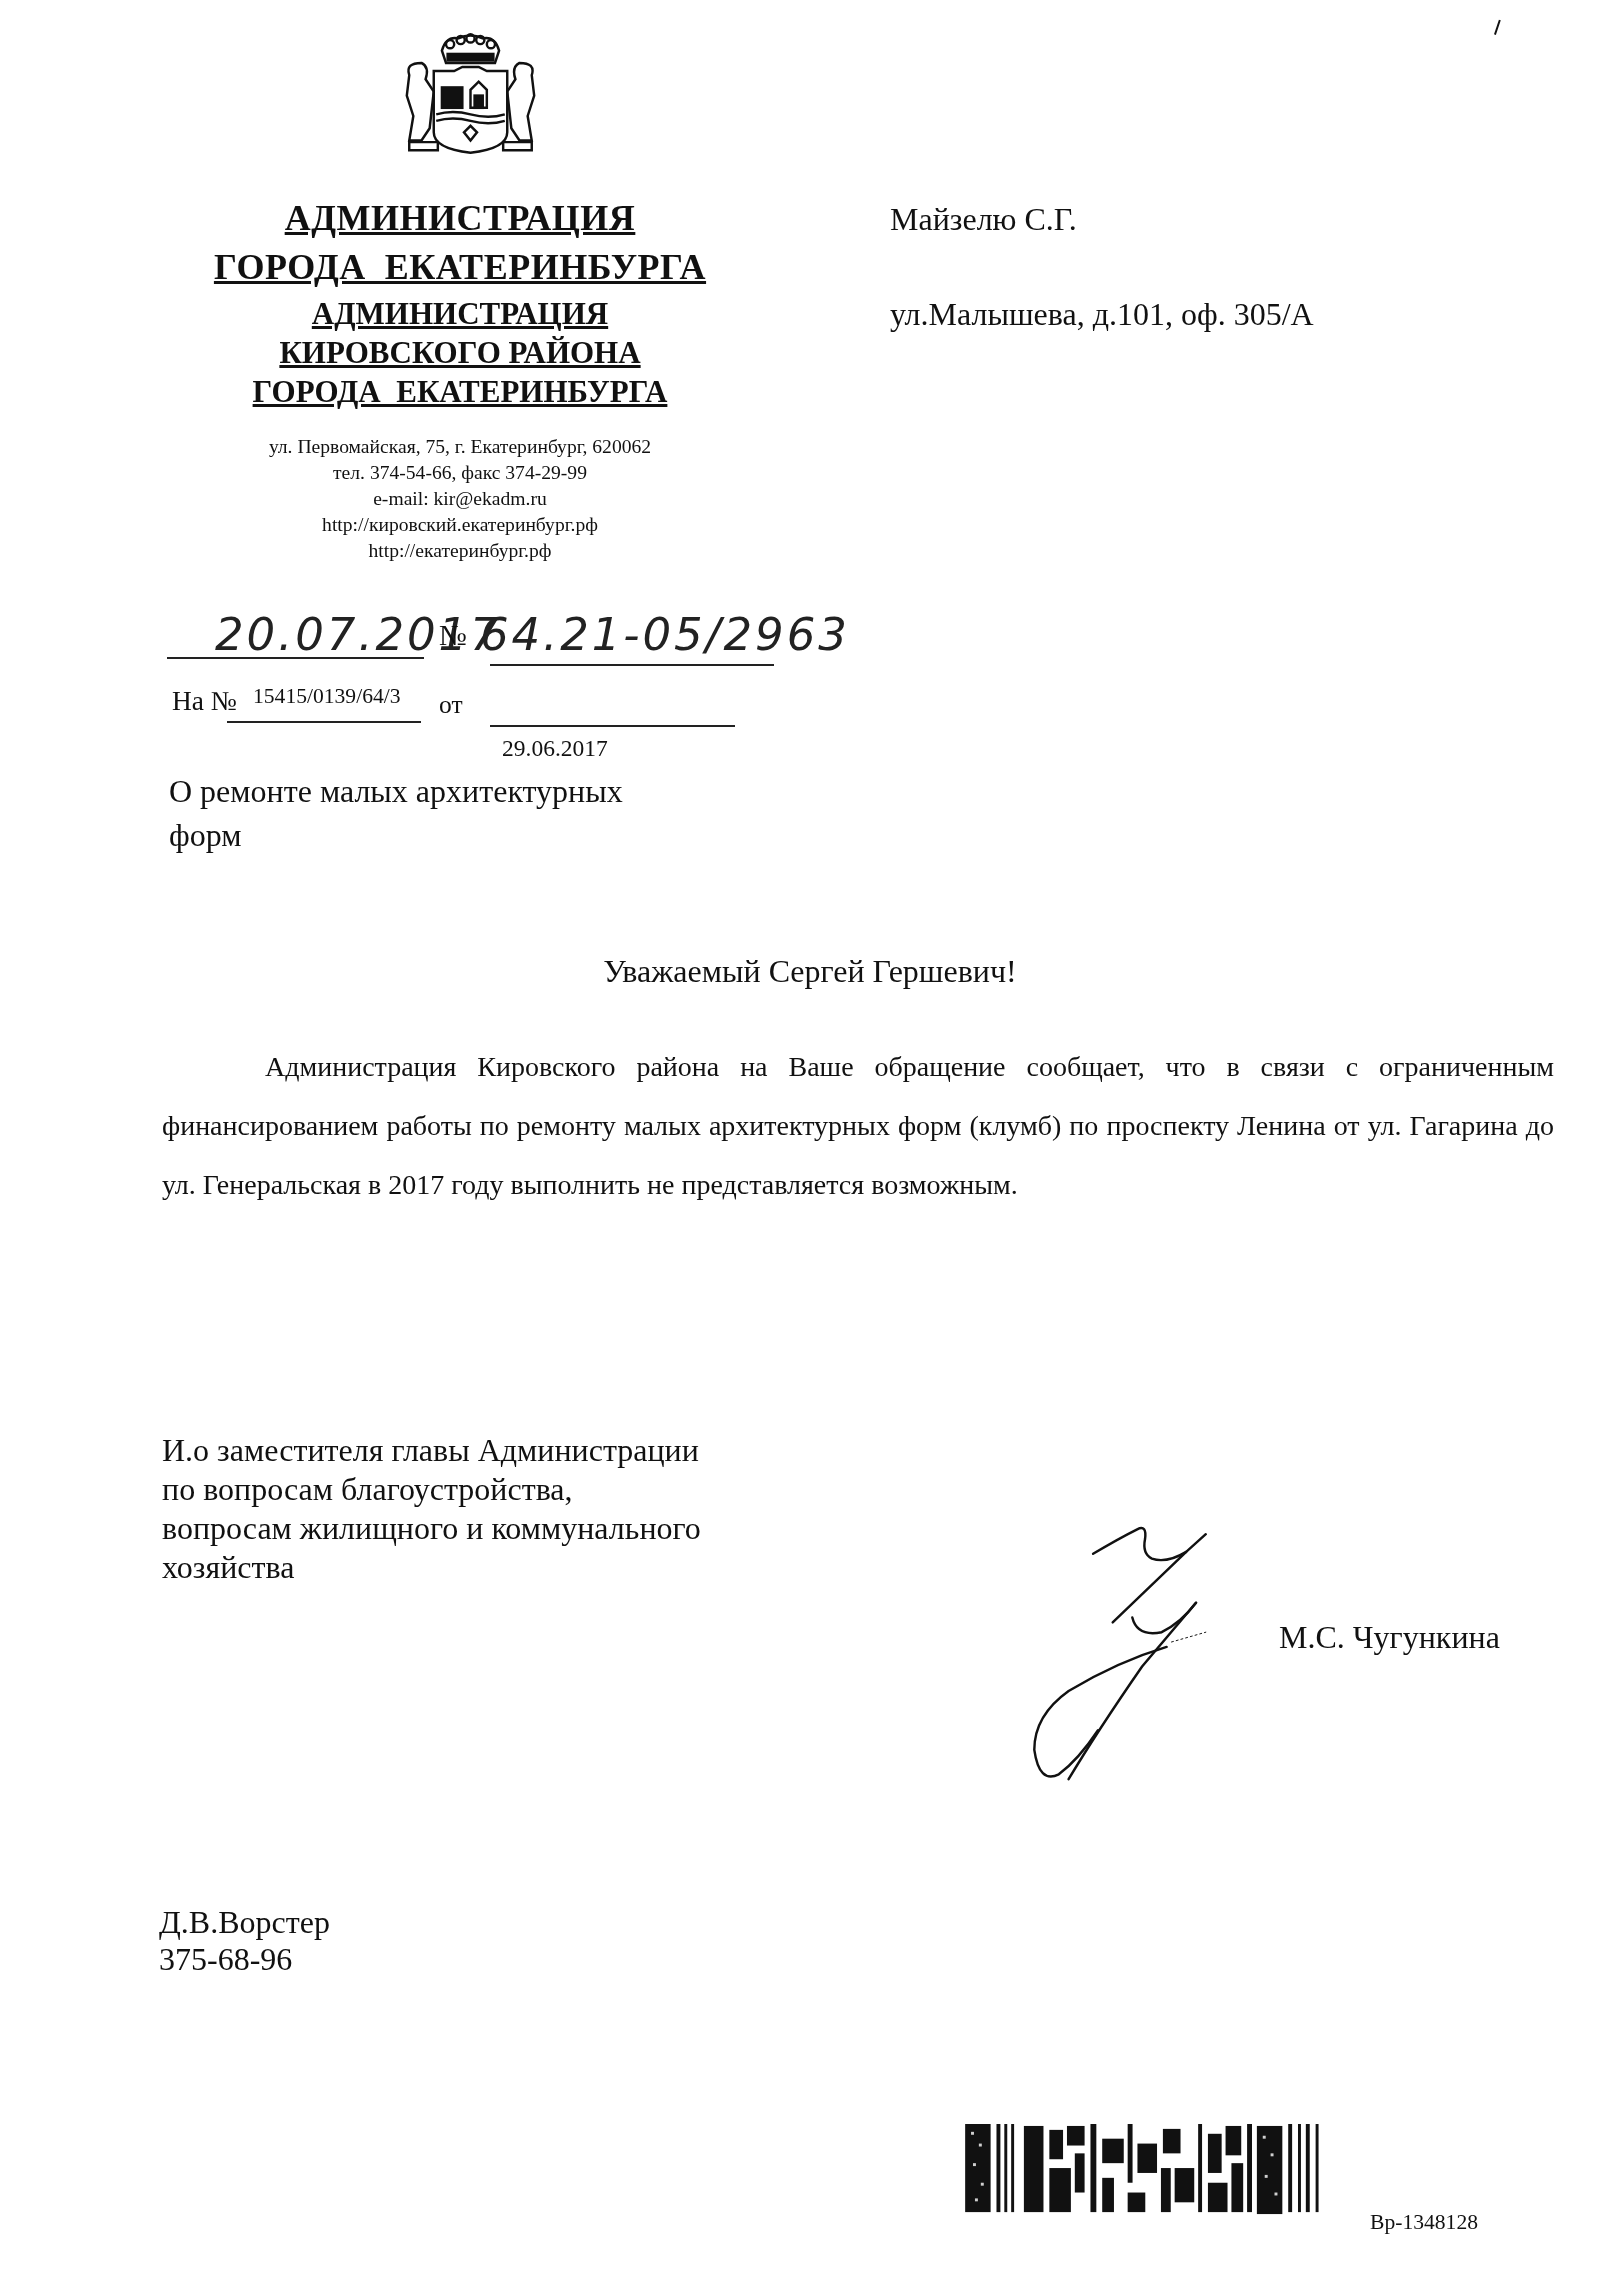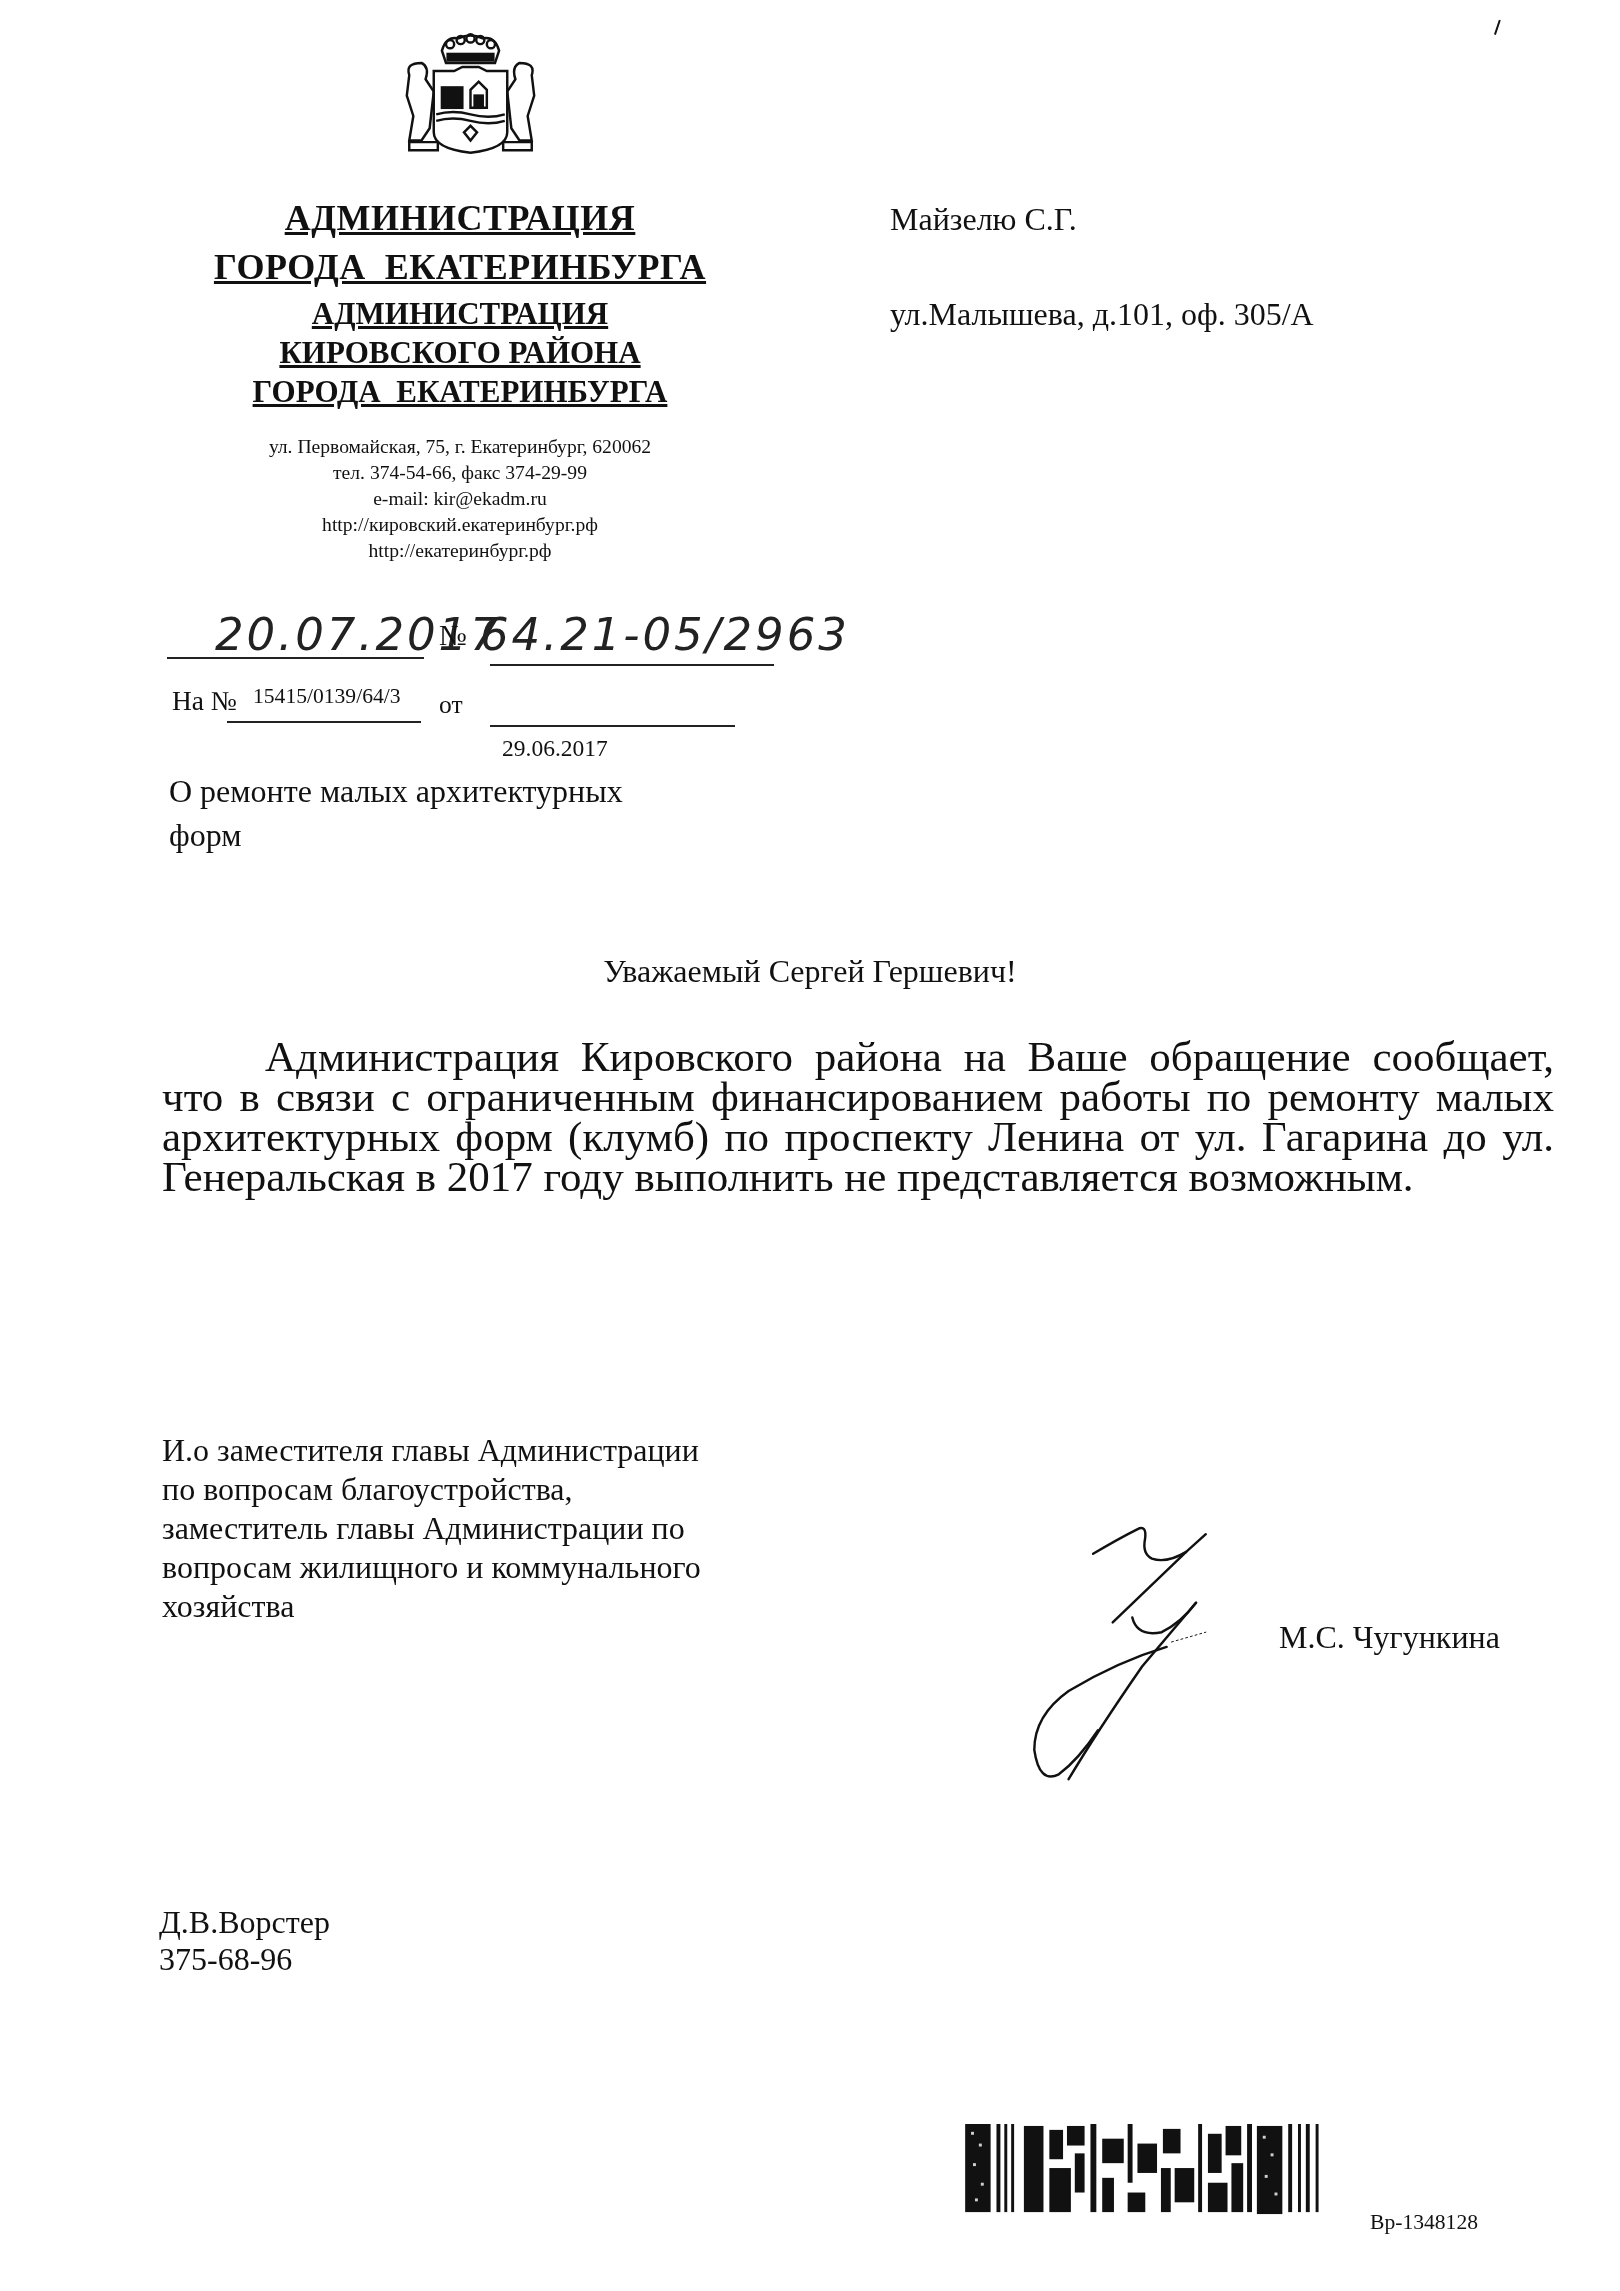--- a/index.html
+++ b/index.html
@@ -20,21 +20,21 @@
     .ul1 { left: 167px; top: 657px; width: 257px; border-top: 2px solid #222; }
     .ul3 { left: 412px; top: 664px; width: 294px; border-top: 2px solid #222; }
     .ref-label { left: 172px; top: 686px; font-size: 27.4px; }
     .ref-num { left: 253px; top: 684px; font-size: 21.6px; }
     .ref-ot { left: 439px; top: 690px; font-size: 25.5px; }
     .ref-date { left: 502px; top: 687px; font-size: 23.5px; margin-top: 48px; }
     .ul4 { left: 227px; top: 721px; width: 194px; border-top: 2px solid #222; }
     .ul5 { left: 404px; top: 725px; width: 333px; border-top: 2px solid #222; }
     .subject { left: 169px; top: 769px; width: 588px; font-size: 32px; line-height: 44px; }
     .greeting { left: 0; width: 1620px; top: 953px; text-align: center; font-size: 32px; box-sizing: border-box; }
-    .body-text { left: 162px; top: 1037px; width: 1392px; font-size: 43px; line-height: 40px; text-align: justify; font-stretch: condensed; }
+    .body-text { left: 162px; top: 1037px; width: 1392px; font-size: 28px; line-height: 59px; text-align: justify; font-stretch: condensed; }
     .body-text p { margin: 0 0 5.9px 0; text-indent: 103px; }
     .position { left: 162px; top: 1431px; width: 686px; font-size: 32px; line-height: 39px; }
     .signature { left: 1000px; top: 1495px; width: 294px; height: 294px; }
     .signer { left: 1279px; top: 1619px; font-size: 32px; }
     .executor { left: 159px; top: 1904px; font-size: 32px; line-height: 37px; }
     .barcode { left: 965px; top: 2124px; width: 387px; height: 93px; }
     .barcode-id { left: 1370px; top: 2210px; font-size: 21.6px; }
     .corner-mark { left: 1492px; top: 17.6px; width: 9.8px; height: 19.6px; }
   </style>
 </head>
@@ -119,21 +119,20 @@
 
 <div class="abs greeting">Уважаемый Сергей Гершевич!</div>
 
 <div class="abs body-text">
   <p>Администрация Кировского района на Ваше обращение сообщает, что в связи с ограниченным финансированием работы по ремонту малых архитектурных форм (клумб) по проспекту Ленина от ул. Гагарина до ул. Генеральская в 2017 году выполнить не представляется возможным.</p>
 </div>
 
 <div class="abs position">
   <div>И.о заместителя главы Администрации</div>
   <div>по вопросам благоустройства,</div>
-  <div>заместитель главы Администрации по</div>
   <div>вопросам жилищного и коммунального</div>
   <div>хозяйства</div>
 </div>
 
 <svg class="abs signature" viewBox="0 0 300 300">
   <g fill="none" stroke="#111" stroke-width="2.5" stroke-linecap="round">
     <path d="M95 60 Q120 45 140 35 Q150 30 148 45 Q145 60 155 65 Q170 70 190 58 L210 40"></path>
     <path d="M115 130 L190 58"></path>
     <path d="M135 125 Q140 145 165 140 Q185 130 200 110"></path>
     <path d="M200 110 L145 175 Q100 240 70 290"></path>

